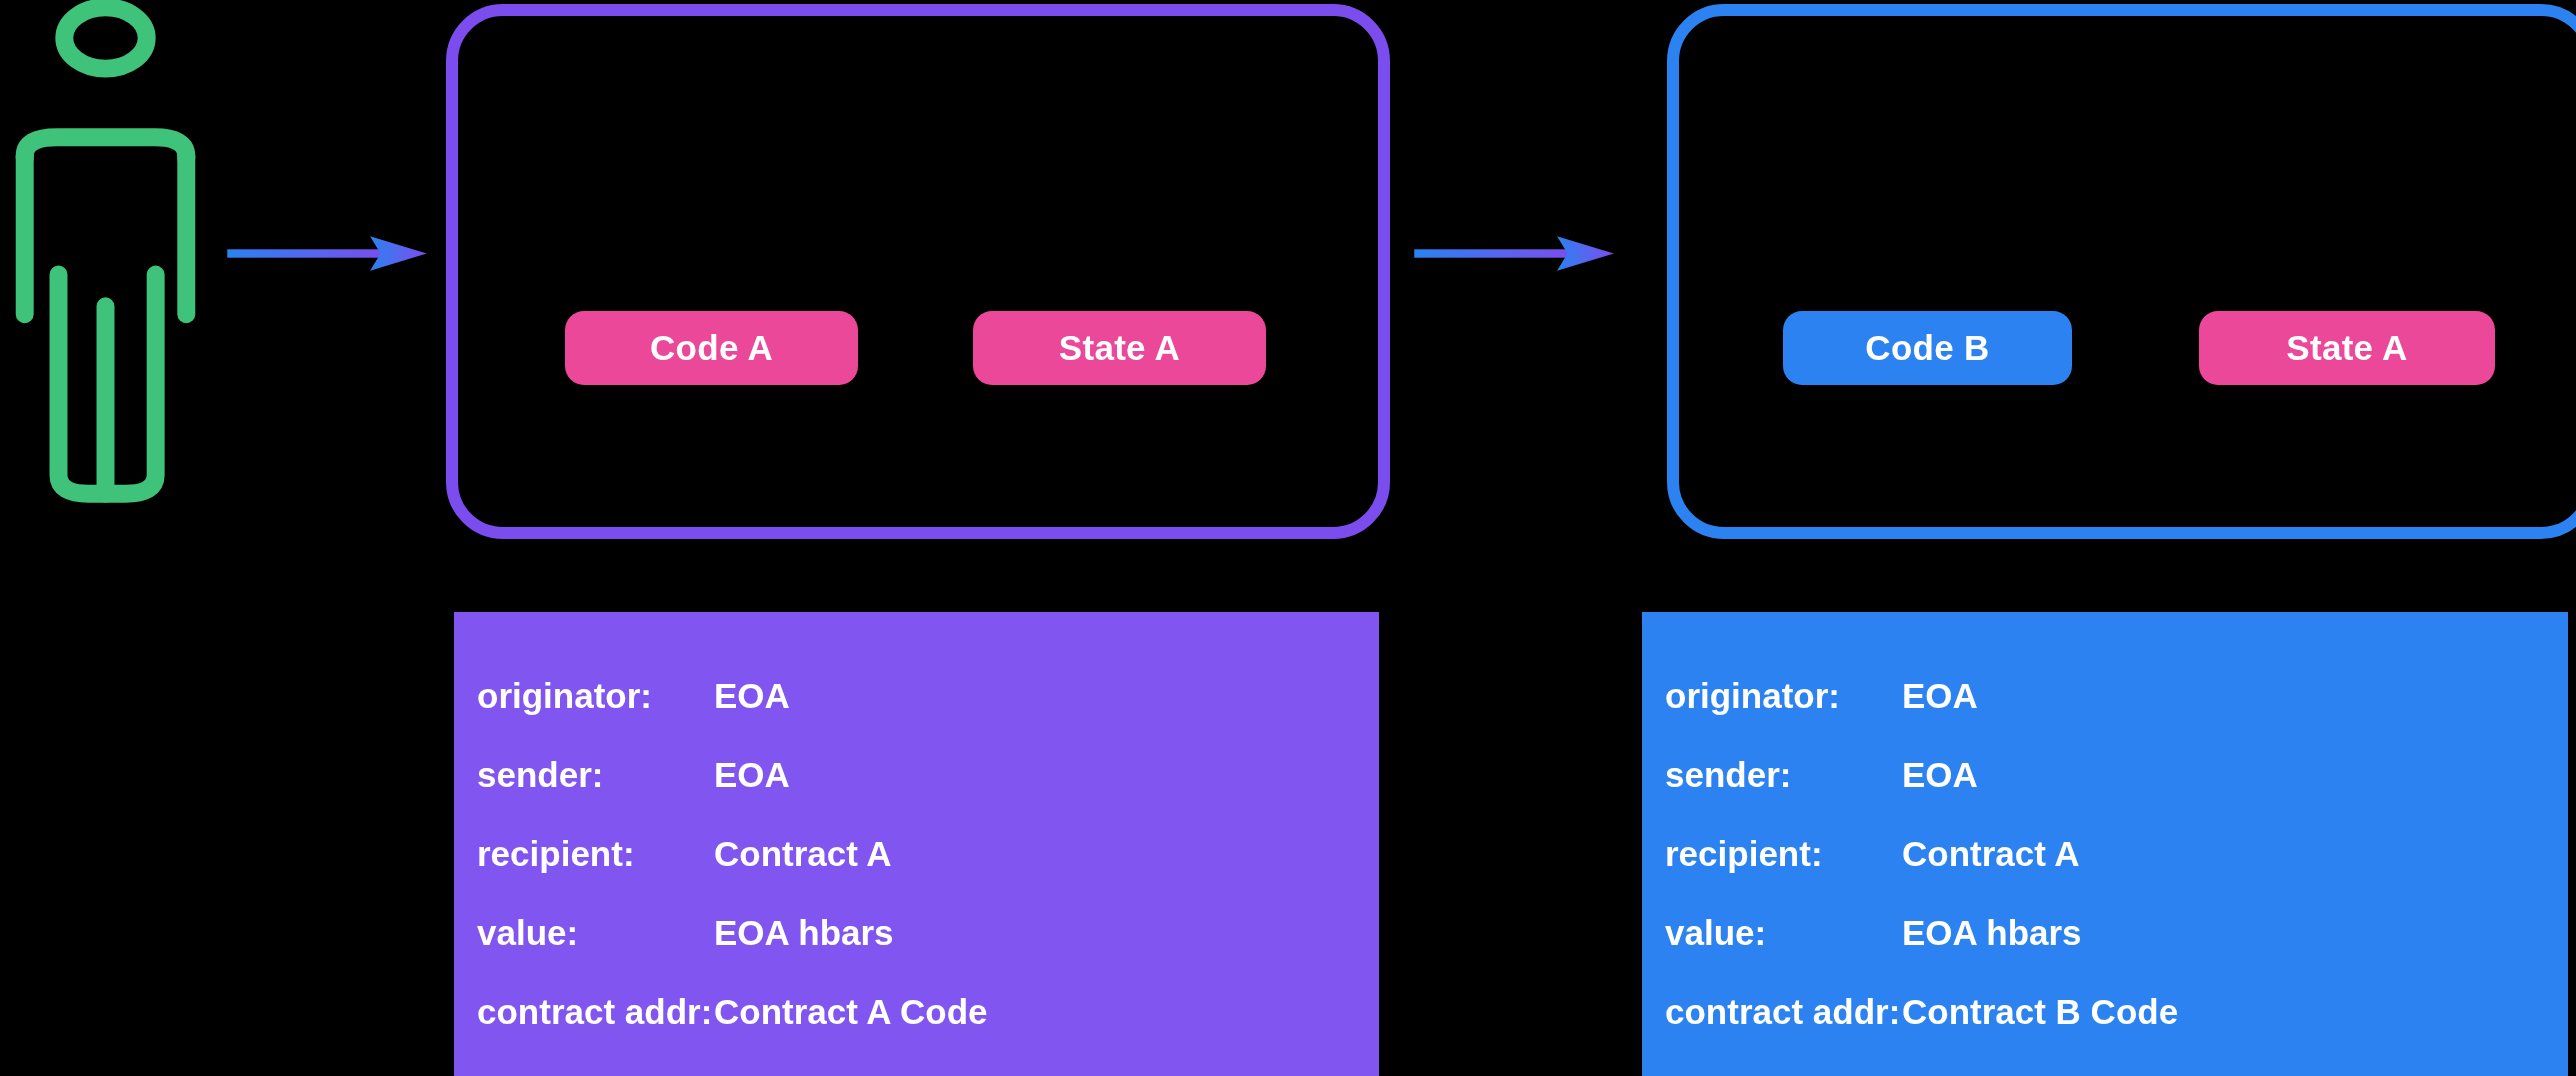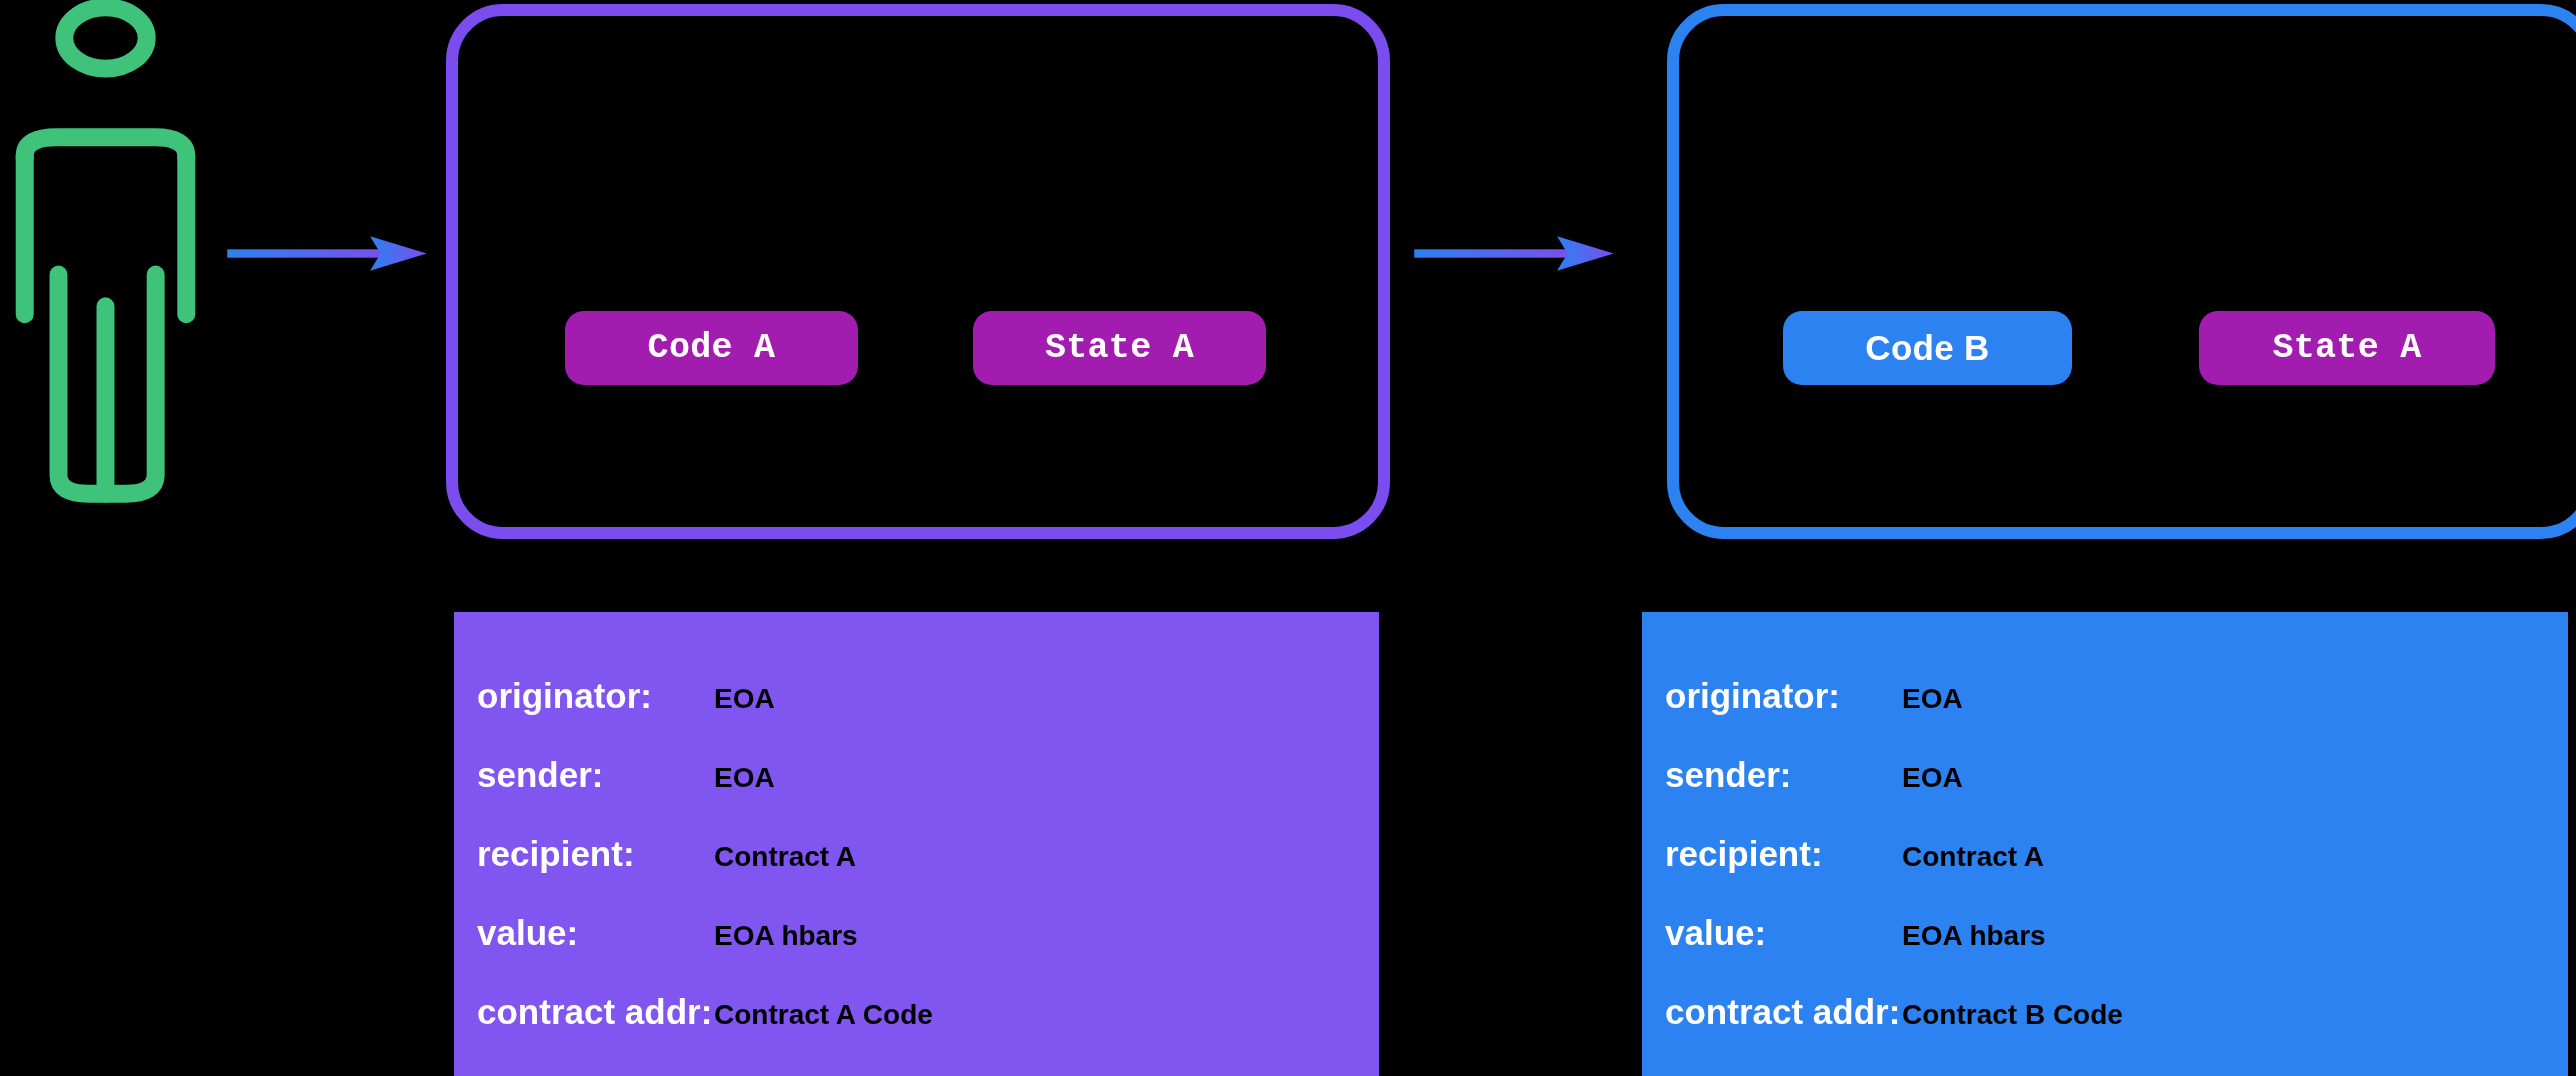--- a/index.html
+++ b/index.html
@@ -69,21 +69,21 @@
     display: flex;
     align-items: center;
     justify-content: center;
     border-radius: 19px;
     color: #FFFFFF;
     font-size: 35px;
     font-weight: 700;
     letter-spacing: 0.3px;
     height: 74px;
   }
-  .pill-purple { background: #a21caf; font-family: Liberation Mono, monospace; }
+  .pill-purple { background: #ec4899; }
   .pill-blue   { background: #2B82F0; }
 
   
   .pill-code-a  { left: 107px;  top: 295px; width: 293px; }
   .pill-state-a { left: 515px;  top: 295px; width: 293px; }
   
   .pill-code-b  { left: 104px;  top: 295px; width: 289px; }
   .pill-state-a2{ left: 520px;  top: 295px; width: 296px; }
 
   
@@ -113,22 +113,22 @@
   .info-key {
     width: 237px;
     flex: 0 0 237px;
     color: #FFFFFF;
     font-size: 35px;
     font-weight: 700;
     white-space: nowrap;
     margin-top: 32px;
   }
   .info-val {
-    color: #000000;
-    font-size: 28px;
+    color: #ffffff;
+    font-size: 35px;
     font-weight: 700;
     white-space: nowrap;
   }
 </style>
 </head>
 <body>
 
 <div class="stage">
 
   <svg class="person-icon" viewBox="0 0 420 1000" xmlns="http://www.w3.org/2000/svg" aria-hidden="true">

